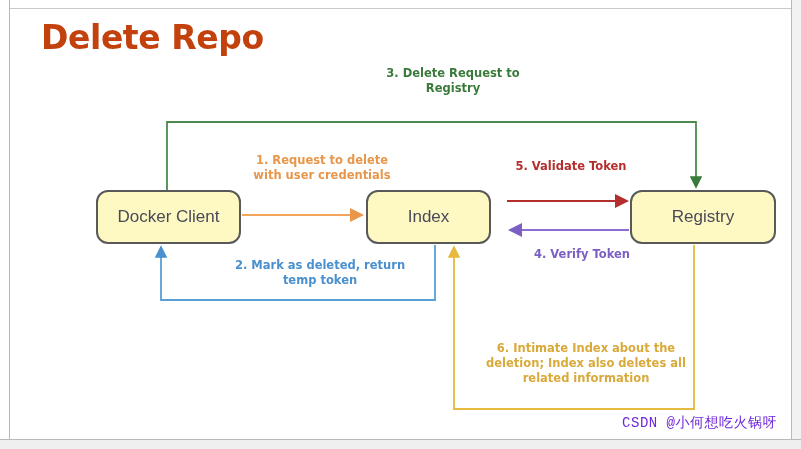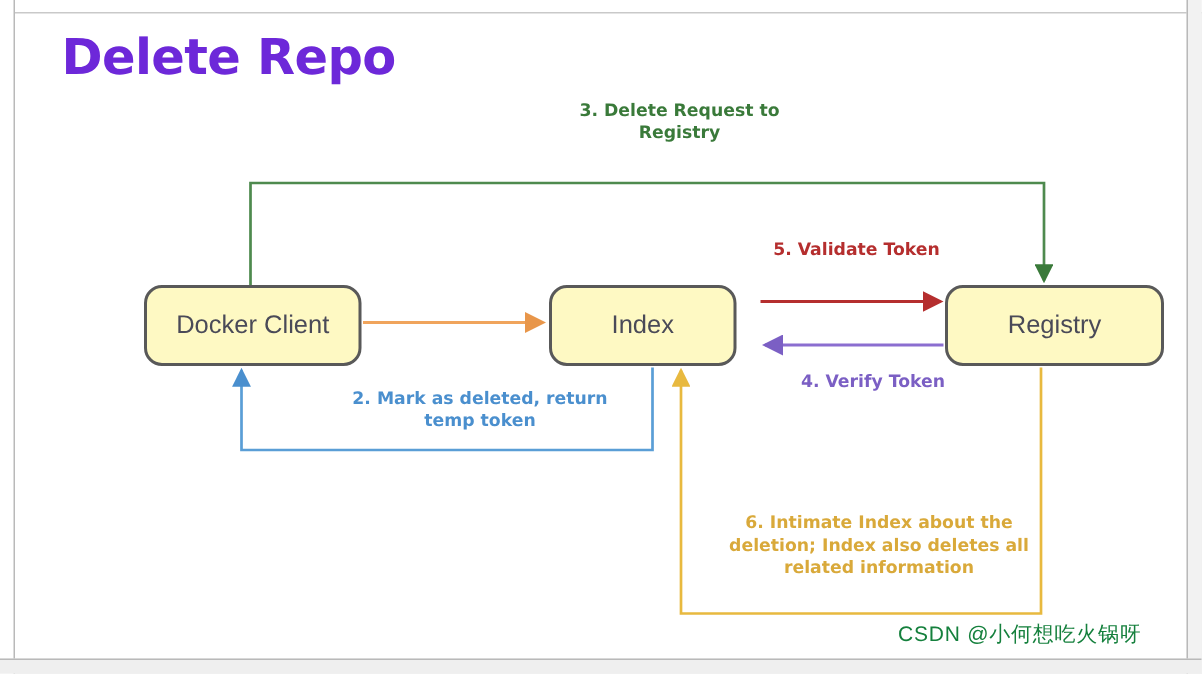--- a/index.html
+++ b/index.html
@@ -26,21 +26,21 @@
   .frame-top    { position:absolute; left:0;  top:0;  width:801px; height:9px;  background:#ffffff; border-bottom:1px solid #c9c9c9; box-sizing:border-box;}
   .frame-bottom { position:absolute; left:0;  bottom:0; width:801px; height:10px; background:#efefef; border-top:1px solid #b9b9b9; box-sizing:border-box;}
 
   #title {
     position: absolute;
     left: 41px;
     top: 18px;
     font-size: 33px;
     font-weight: bold;
     letter-spacing: -0.4px;
-    color: #6d28d9;
+    color: #c2410c;
     font-family: "DejaVu Sans", sans-serif;
     white-space: nowrap;
   }
 
   .node {
     position: absolute;
     border: 2.5px solid #595959;
     border-radius: 12px;
     background: #fef9c3;
     display: flex;
@@ -75,25 +75,25 @@
   }
   #lbl3 { left: 353px; top: 66px;  width: 200px; color: #3a7a3a; text-align: center; }
   #lbl1 { left: 232px; top: 153px; width: 180px; color: #e8964a; }
   #lbl5 { left: 491px; top: 159px; width: 160px; color: #b52e2e; }
   #lbl2 { left: 205px; top: 258px; width: 230px; color: #4a8fce; }
   #lbl4 { left: 512px; top: 247px; width: 140px; color: #7b5fc4; }
   #lbl6 { left: 472px; top: 341px; width: 228px; color: #d9a93a; }
 
   #watermark {
     position: absolute;
-    right: 40px;
+    right: 24px;
     bottom: 17px;
     font-size: 14px;
-    color: #15803d;
-    font-family: Liberation Sans, sans-serif;
+    color: #6d28d9;
+    font-family: Liberation Mono, monospace;
     letter-spacing: 0.5px;
     z-index: 7;
     white-space: nowrap;
   }
 </style>
 </head>
 <body>
 
 <div id="slide">
 
@@ -142,20 +142,22 @@
   <div class="node" id="node-docker">
     <span>Docker Client</span>
   </div>
   <div class="node" id="node-index">
     <span>Index</span>
   </div>
   <div class="node" id="node-registry">
     <span>Registry</span>
   </div>
 
+  <div class="lbl" id="lbl1">1. Request to delete
+with user credentials</div>
   <div class="lbl" id="lbl2">2. Mark as deleted, return
 temp token</div>
   <div class="lbl" id="lbl3">3. Delete Request to
 Registry</div>
   <div class="lbl" id="lbl4">4. Verify Token</div>
   <div class="lbl" id="lbl5">5. Validate Token</div>
   <div class="lbl" id="lbl6">6. Intimate Index about the
 deletion; Index also deletes all
 related information</div>
 

